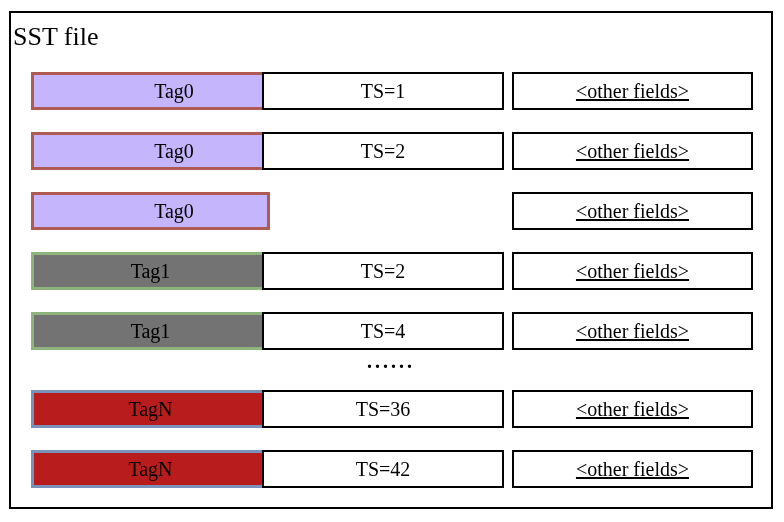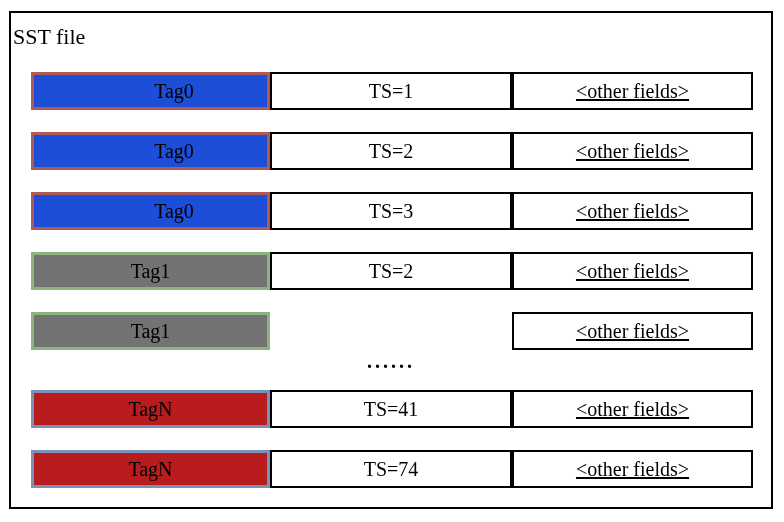--- a/index.html
+++ b/index.html
@@ -16,45 +16,45 @@
     position: absolute;
     left: 9px; top: 11px;
     width: 764px; height: 498px;
     border: 2px solid #000000;
     background: #ffffff;
   }
 
   .frame-title {
     position: absolute;
     left: 13px; top: 25px;
-    font-size: 22px;
+    font-size: 26px;
     line-height: 24px;
     white-space: nowrap;
   }
 
   .row { position: absolute; left: 0; width: 784px; height: 38px; }
   .r0 { top: 72px; }  .r1 { top: 132px; } .r2 { top: 192px; }
   .r3 { top: 252px; } .r4 { top: 312px; } .r5 { top: 390px; } .r6 { top: 450px; }
 
   .cell {
     position: absolute;
     height: 38px;
     display: flex;
     align-items: center;
     justify-content: center;
     font-size: 20px;
     background: #ffffff;
     border: 2px solid #000000;
     white-space: nowrap;
   }
   .tag   { left: 31px;  width: 239px; border-width: 3px; }
-  .ts    { left: 270px; width: 242px; text-align: right; }
+  .ts    { left: 262px; width: 242px; text-align: right; }
   .other { left: 512px; width: 241px; text-decoration: underline; }
 
-  .tag-red   { background: #1d4ed8; border-color: #b05a56; padding-left: 47px; }
+  .tag-red   { background: #c4b5fd; border-color: #b05a56; padding-left: 47px; }
   .tag-green { background: #737373; border-color: #8cb47c; }
   .tag-blue  { background: #b91c1c; border-color: #7a92ba; }
 
   .ellipsis {
     position: absolute;
     left: 270px; top: 350px;
     width: 242px; height: 30px;
     text-align: center;
     font-size: 20px;
     font-weight: bold;
@@ -75,41 +75,41 @@
   </div>
 
   <div class="row r1">
     <div class="cell tag tag-red">Tag0</div>
     <div class="cell ts">TS=2</div>
     <div class="cell other">&lt;other fields&gt;</div>
   </div>
 
   <div class="row r2">
     <div class="cell tag tag-red">Tag0</div>
-    <div class="cell ts">TS=3</div>
     <div class="cell other">&lt;other fields&gt;</div>
   </div>
 
   <div class="row r3">
     <div class="cell tag tag-green">Tag1</div>
     <div class="cell ts">TS=2</div>
     <div class="cell other">&lt;other fields&gt;</div>
   </div>
 
   <div class="row r4">
     <div class="cell tag tag-green">Tag1</div>
+    <div class="cell ts">TS=4</div>
     <div class="cell other">&lt;other fields&gt;</div>
   </div>
 
   <div class="ellipsis">......</div>
 
   <div class="row r5">
     <div class="cell tag tag-blue">TagN</div>
-    <div class="cell ts">TS=41</div>
+    <div class="cell ts">TS=36</div>
     <div class="cell other">&lt;other fields&gt;</div>
   </div>
 
   <div class="row r6">
     <div class="cell tag tag-blue">TagN</div>
-    <div class="cell ts">TS=74</div>
+    <div class="cell ts">TS=42</div>
     <div class="cell other">&lt;other fields&gt;</div>
   </div>
 </div>
 
 </body></html>

